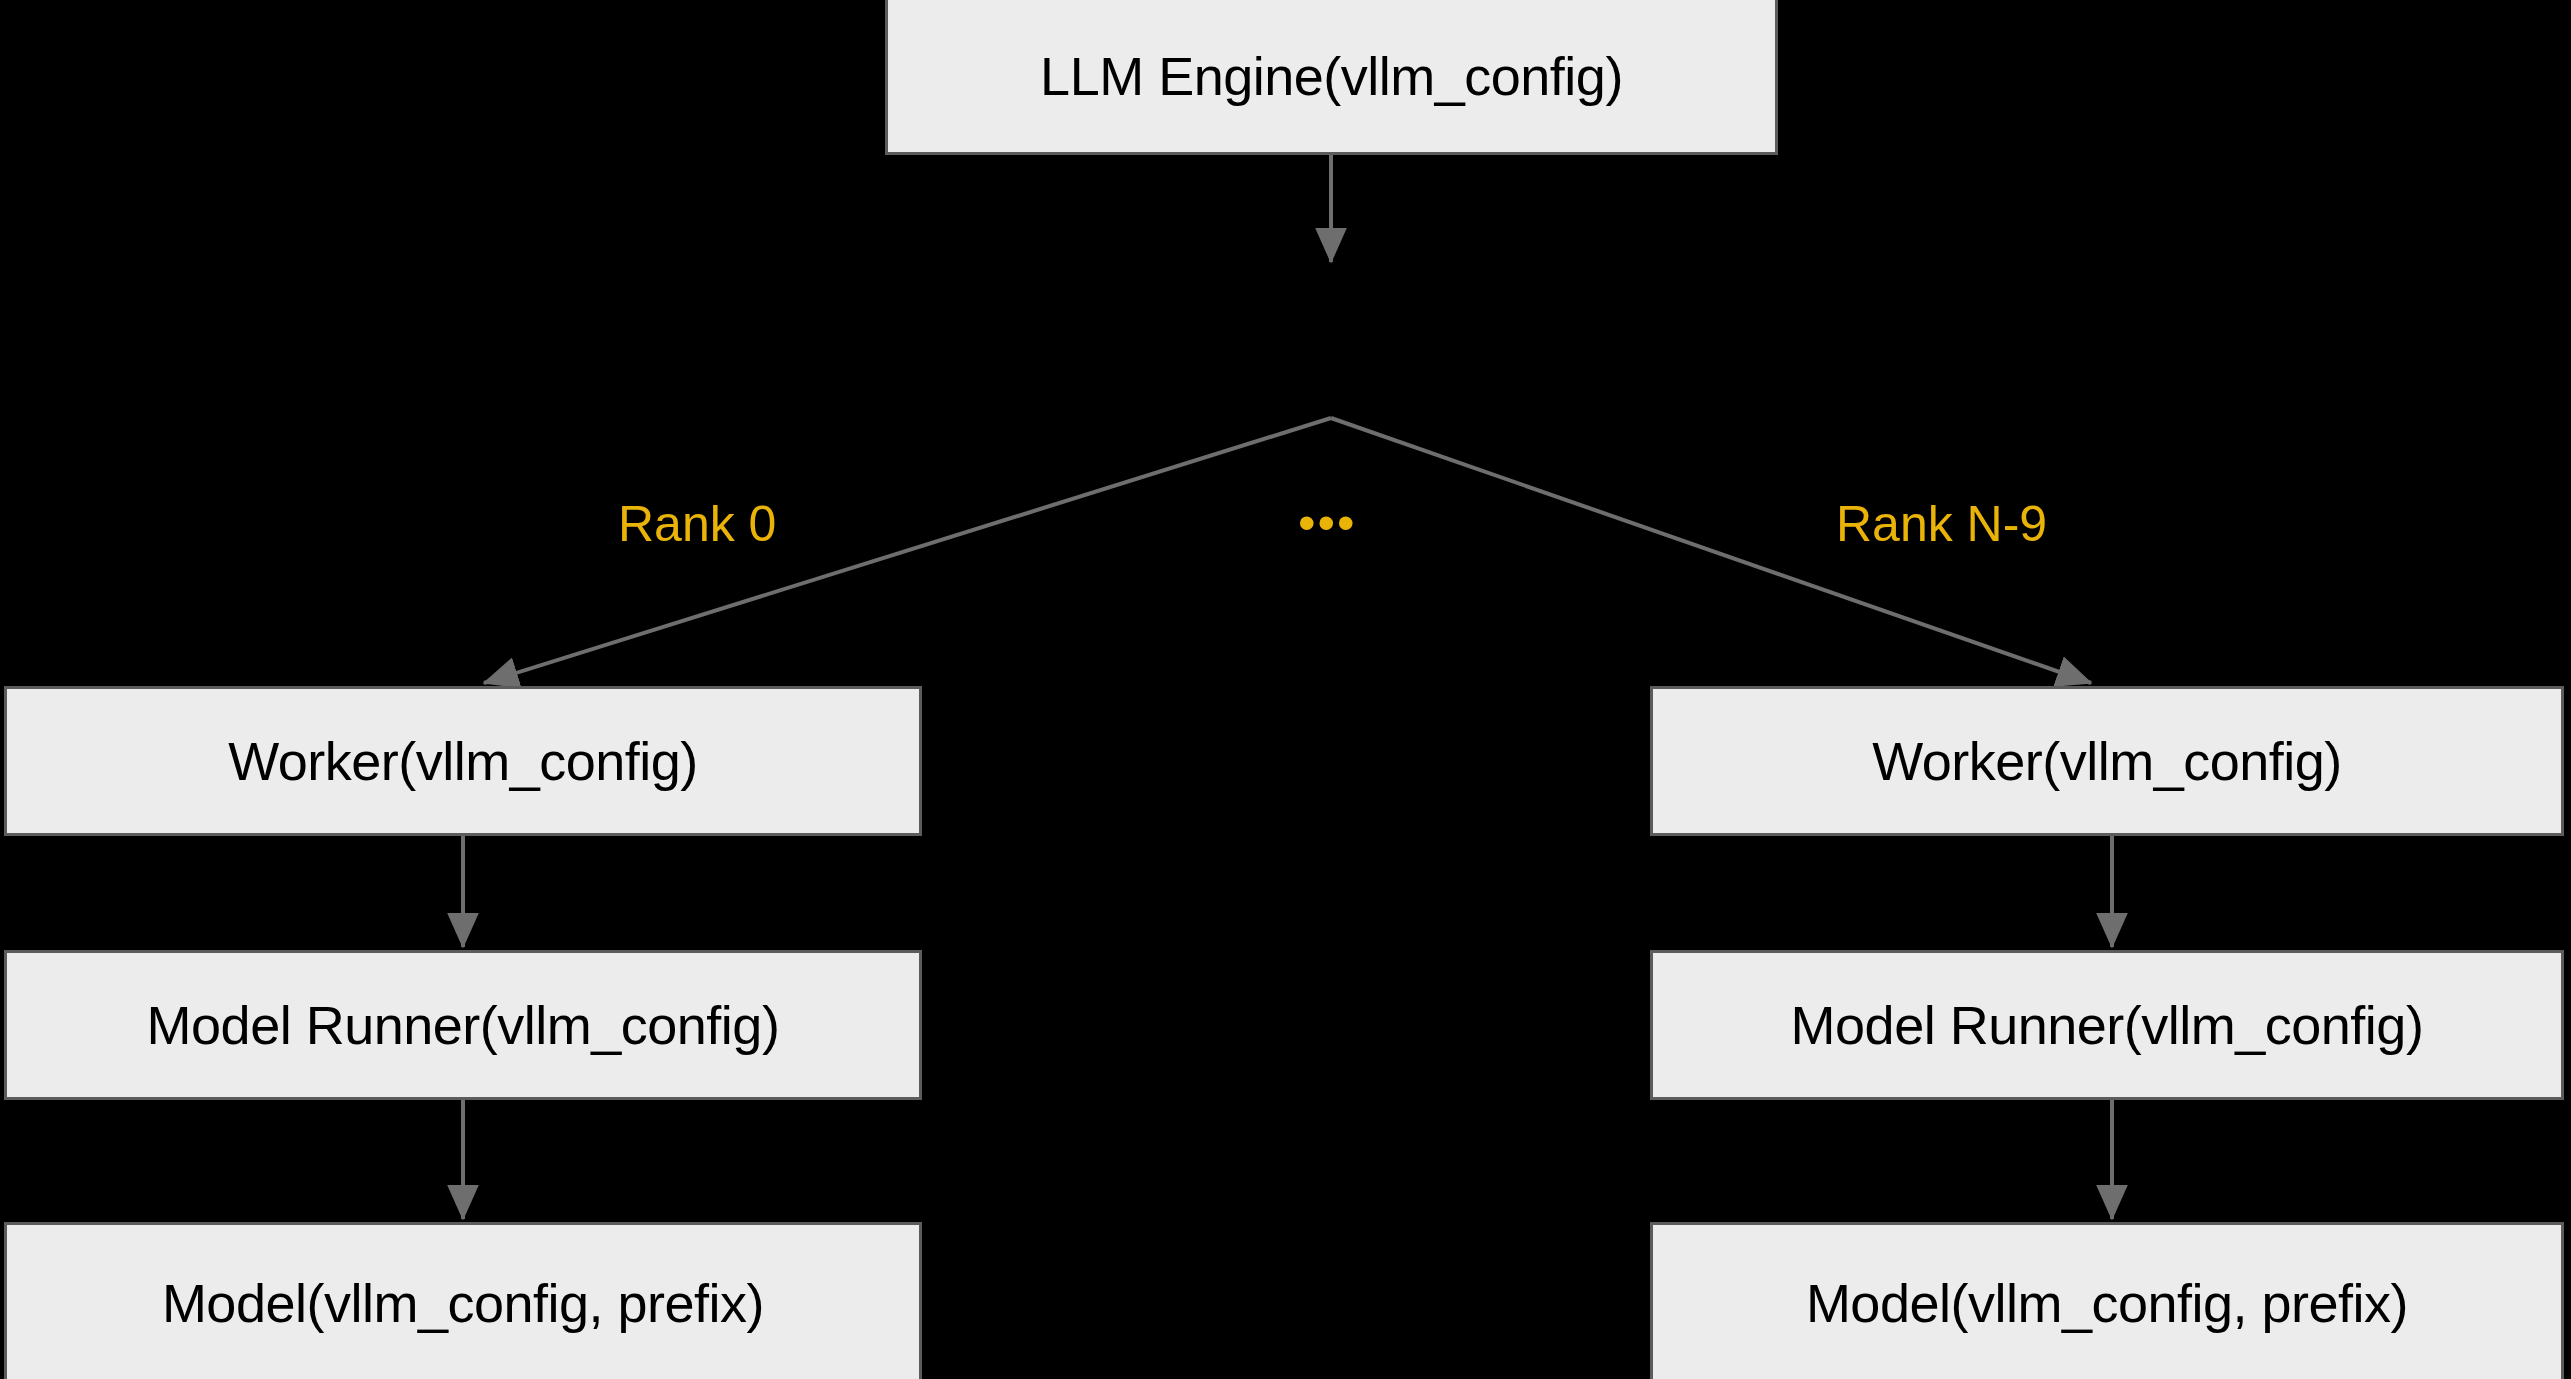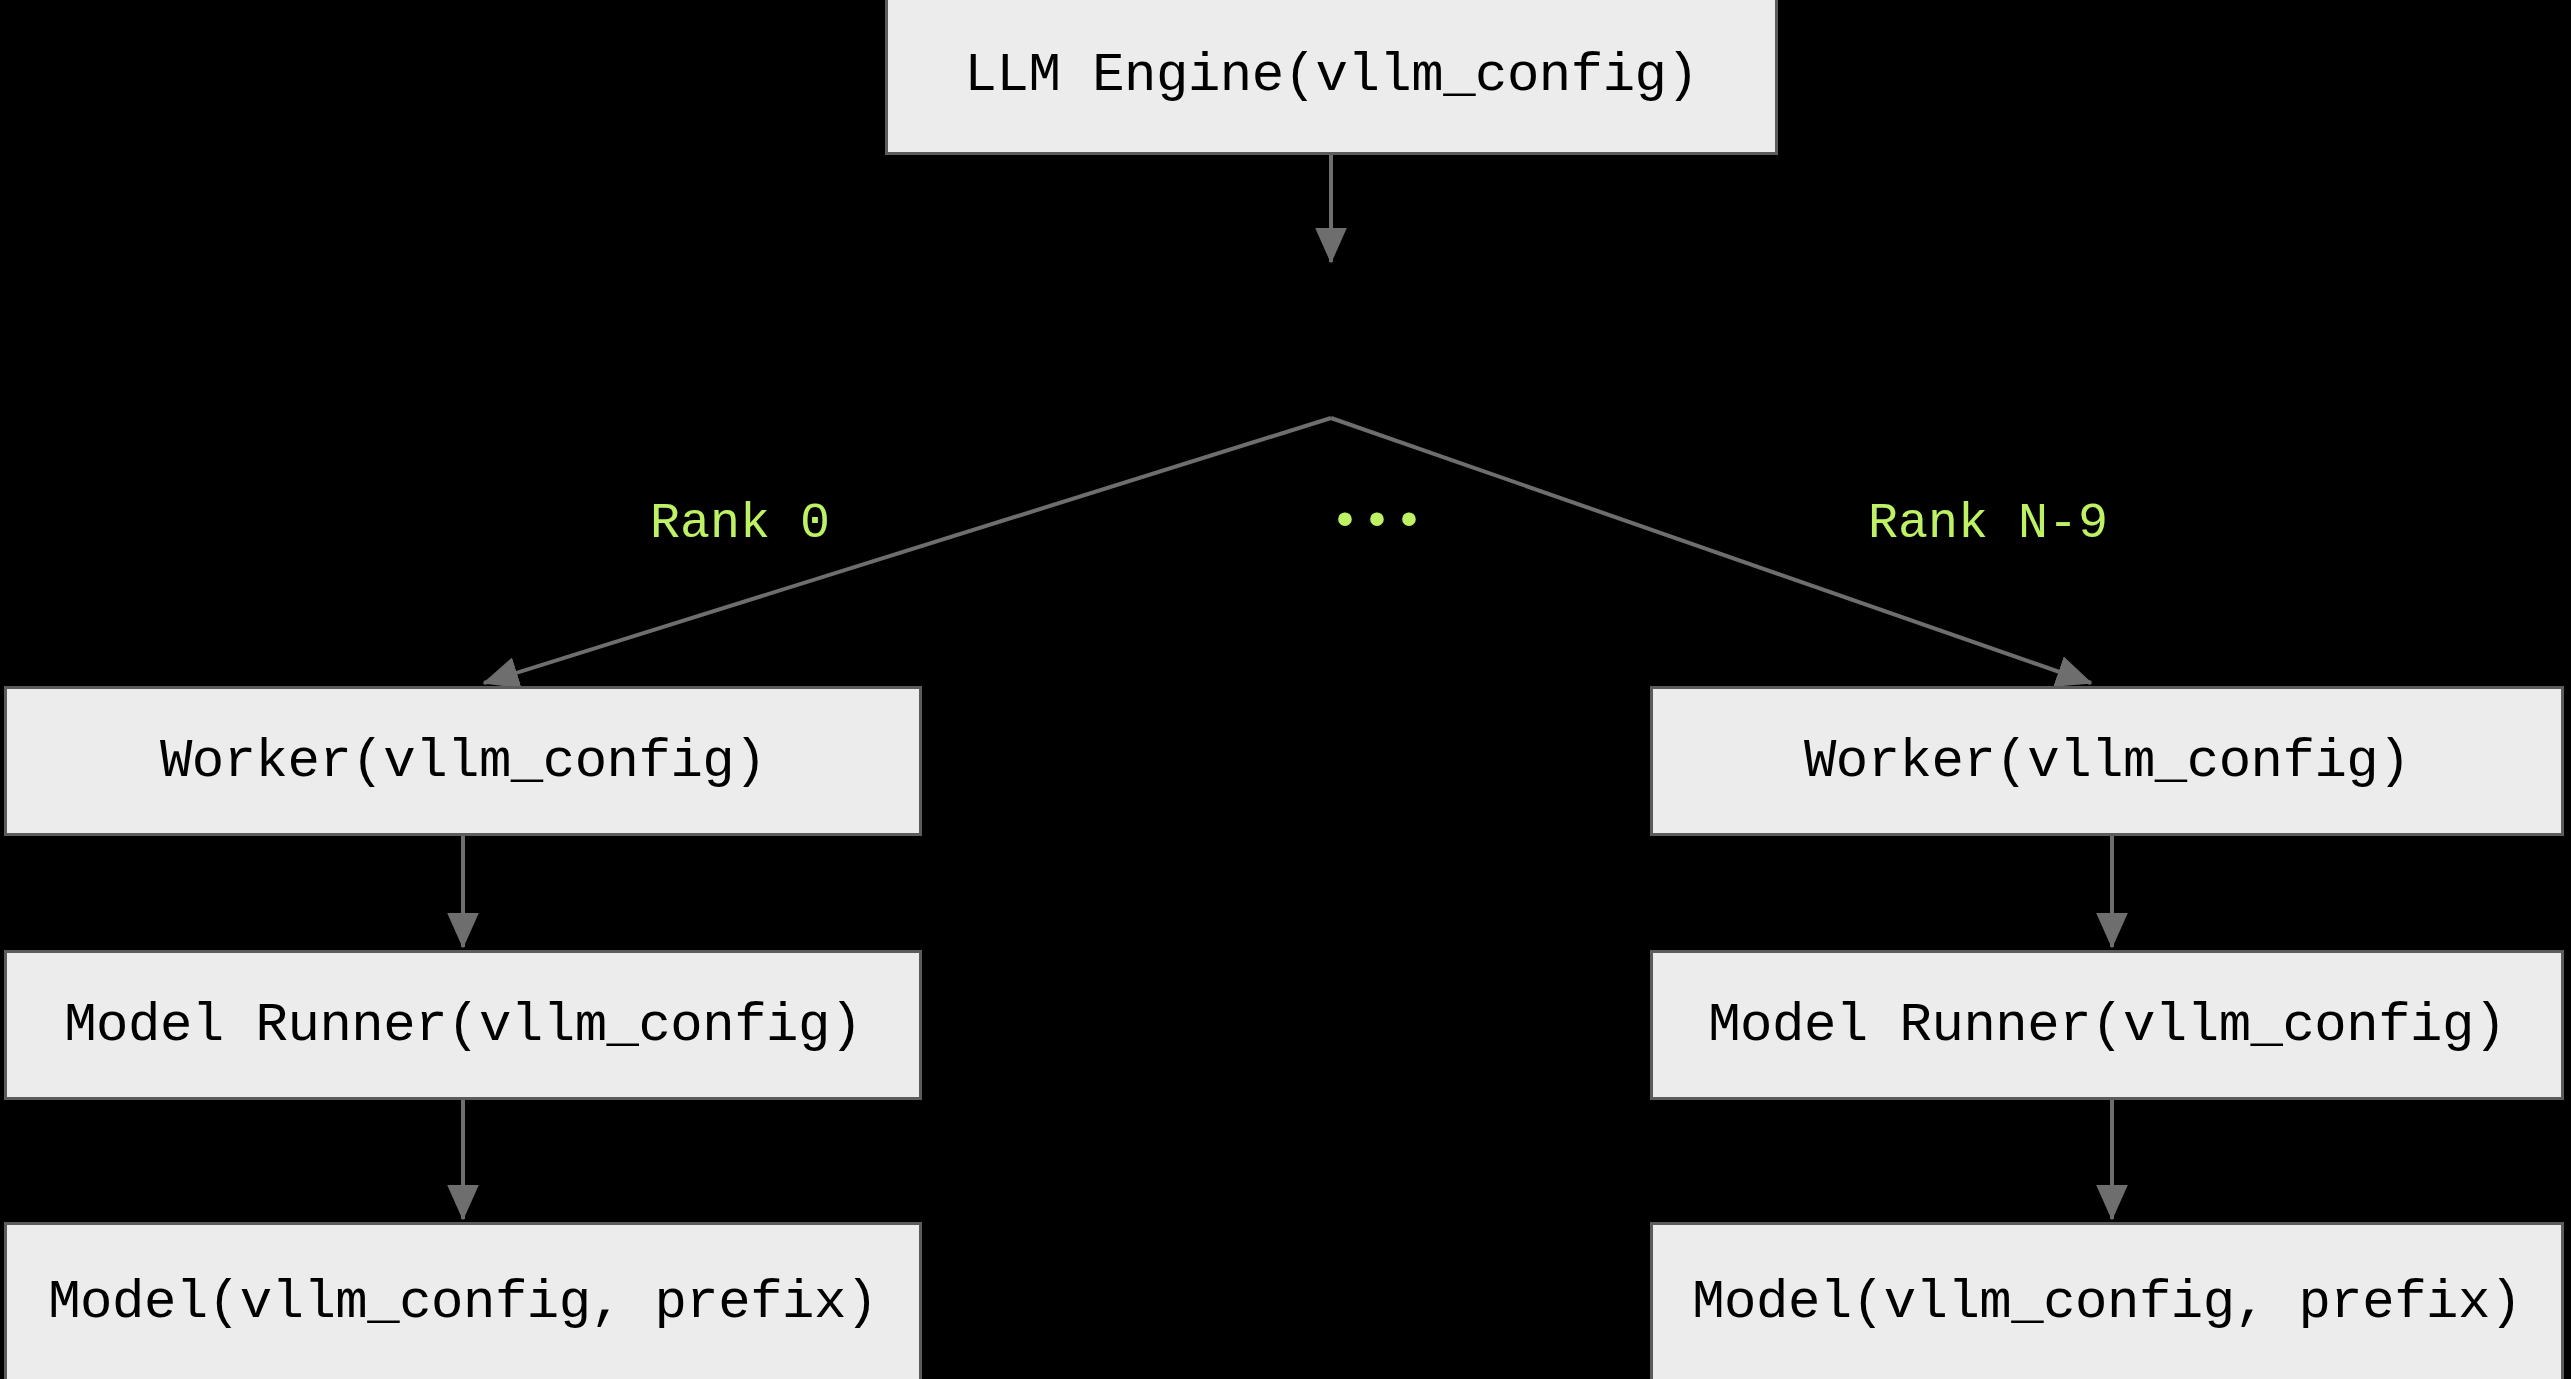--- a/index.html
+++ b/index.html
@@ -6,21 +6,21 @@
     margin: 0;
     padding: 0;
     background: #000000;
   }
   #canvas {
     position: relative;
     width: 2571px;
     height: 1379px;
     background: #000000;
     overflow: hidden;
-    font-family: Liberation Mono, monospace;
+    font-family: Liberation Sans, sans-serif;
   }
   .node {
     position: absolute;
     box-sizing: border-box;
     background: #ececec;
     border: 3px solid #5c5c5c;
     display: flex;
     align-items: center;
     justify-content: center;
     color: #000000;
@@ -37,26 +37,25 @@
   #node-worker-l  { left: 4px;  top: 686px;  width: 918px; height: 150px; }
   #node-runner-l  { left: 4px;  top: 950px;  width: 918px; height: 150px; }
   #node-model-l   { left: 4px;  top: 1222px; width: 918px; height: 161px; }
   
   #node-worker-r  { left: 1650px; top: 686px;  width: 914px; height: 150px; }
   #node-runner-r  { left: 1650px; top: 950px;  width: 914px; height: 150px; }
   #node-model-r   { left: 1650px; top: 1222px; width: 914px; height: 161px; }
 
   .edge-label {
     position: absolute;
-    color: #bef264;
+    color: #eab308;
     font-size: 50px;
     font-weight: 400;
     white-space: nowrap;
     letter-spacing: 0px;
-    margin-left: 32px;
   }
   #label-rank-0   { left: 618px;  top: 495px; }
   #label-rank-n   { left: 1836px; top: 495px; }
   #label-ellipsis {
     left: 1298px; top: 498px;
     font-size: 50px;
     letter-spacing: 2px;
     line-height: 1;
   }
 

